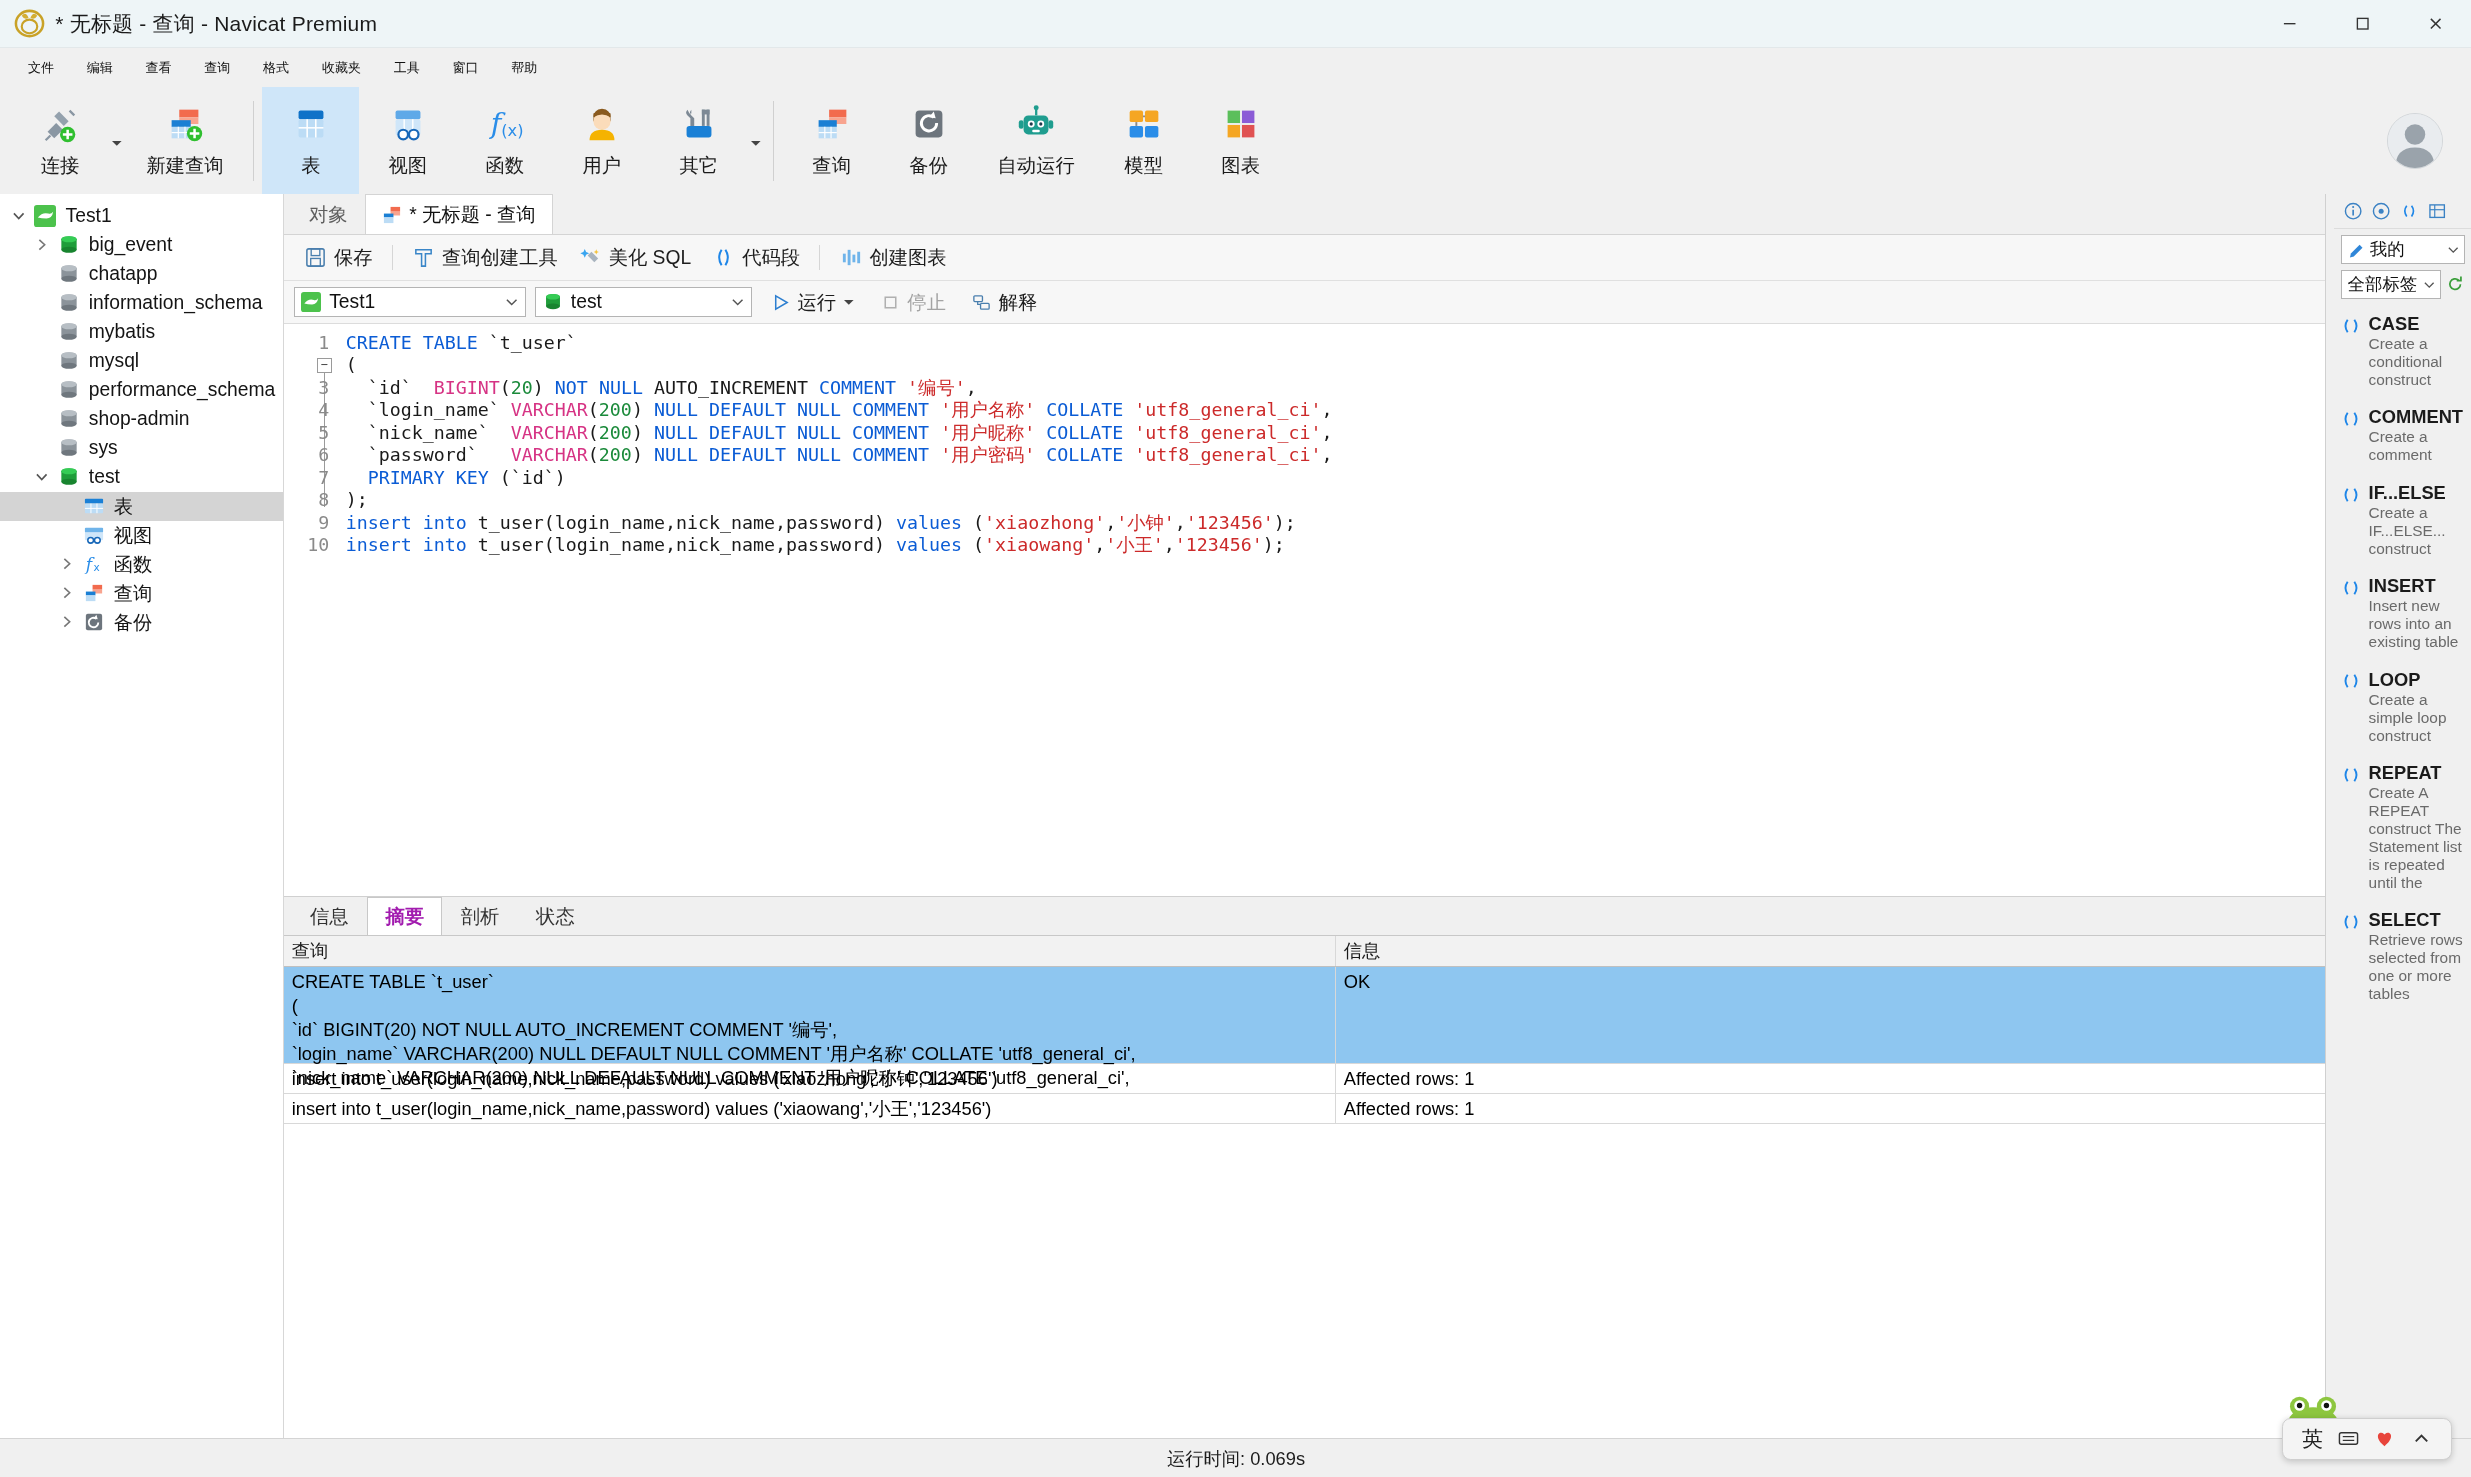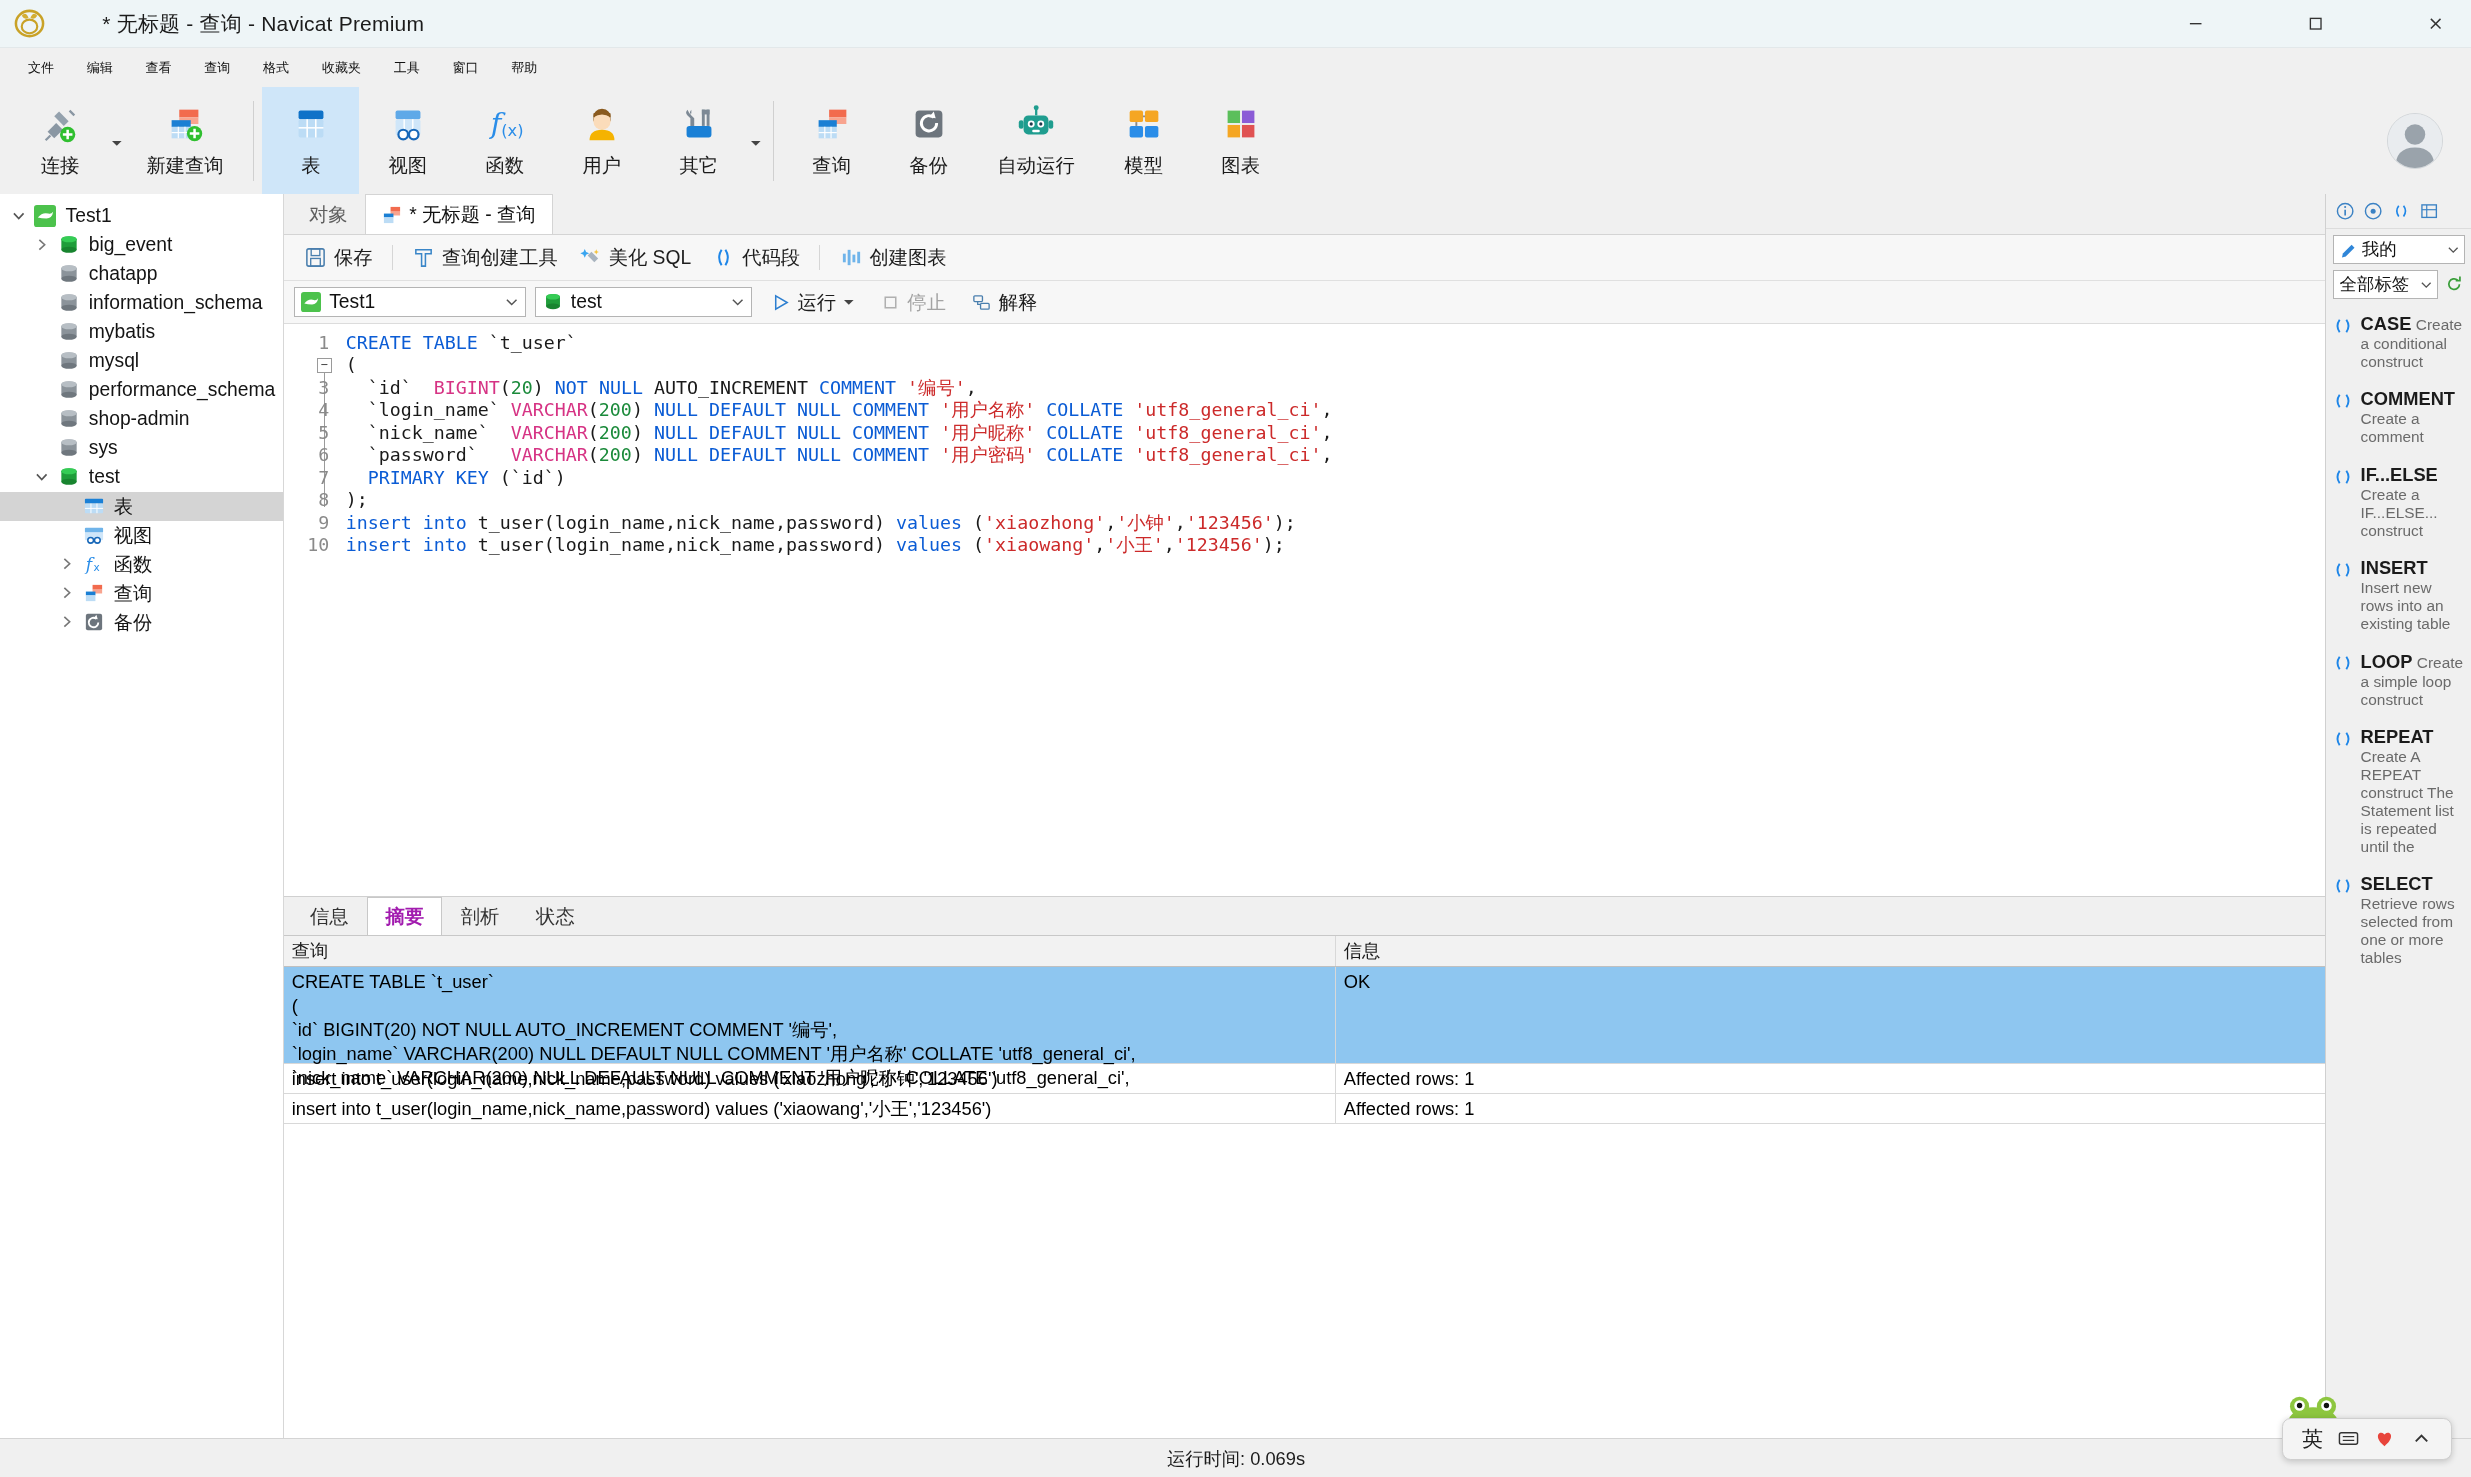--- a/index.html
+++ b/index.html
@@ -7,21 +7,21 @@
     width:2472px; height:1477px;
     font-family:"Liberation Sans","DejaVu Sans",sans-serif;
     background:#f0f0f0; overflow:hidden;
     -webkit-font-smoothing:antialiased;
   }
   .app { width:2472px; height:1477px; display:flex; flex-direction:column; background:#f0f0f0; }
 
   
   .titlebar {
     height:48px; background:#eef5f7; display:flex; align-items:center;
-    border-bottom:1px solid #e2e8ea; flex:0 0 48px;gap:47px;
+    border-bottom:1px solid #e2e8ea; flex:0 0 48px;
   }
   .tb-logo { width:33px; height:33px; margin-left:12.6px; margin-right:9.7px; position:relative; }
   .tb-logo svg { width:33px; height:33px; display:block; }
   .tb-title { font-size:21px; color:#1b1b1b; letter-spacing:0.2px; }
   .tb-spacer { flex:1; }
   .tb-btn {
     width:73px; height:48px; display:flex; align-items:center; justify-content:center;
     color:#333;
   }
   .tb-btn svg { width:17.4px; height:17.4px; }
@@ -174,21 +174,21 @@
   .grow.r1 { height:97px; align-items:flex-start; }
   .grow.r1 .gc1 { white-space:pre-line; line-height:24px; padding-top:2.9px; }
   .grow.r1 .gc2, .grow.r1 .gc3 { line-height:24px; padding-top:2.9px; }
   .grow.rn { height:30px; align-items:center; }
   .grow.rn .gc1,.grow.rn .gc2,.grow.rn .gc3 { line-height:29px; }
   .gfill { flex:1; background:#fff; }
 
   
   .rightpanel {
     width:147px; flex:0 0 147px; background:#f0f0f0; border-left:1px solid #d0d0d0;
-    display:flex; flex-direction:column; min-height:0;
+    display:flex; flex-direction:column; min-height:0;padding-left:8px;
   }
   .rp-icons {
     height:35px; flex:0 0 35px; display:flex; align-items:center; justify-content:flex-start;
     gap:9.7px; padding-left:9.7px; border-bottom:1px solid #dcdcdc; background:#f0f0f0;
   }
   .rp-icons span svg { width:18.3px; height:18.3px; display:block; }
   .rp-ctl { padding:5.8px 6.8px 3.9px 6.8px; background:#f0f0f0; }
   .rp-combo {
     height:29px; background:#fff; border:1px solid #b4b4b4; display:flex; align-items:center;
     padding:0 3.9px 0 5.8px; font-size:17.4px; color:#111; gap:4.8px; margin-bottom:5.8px;

